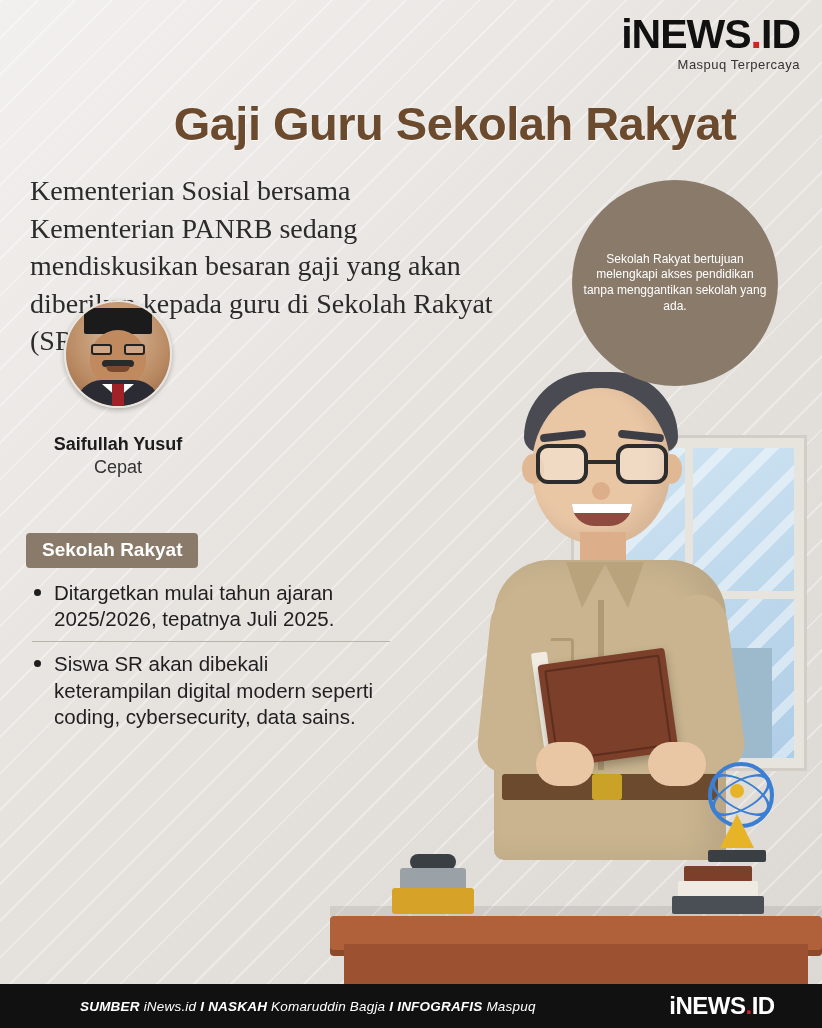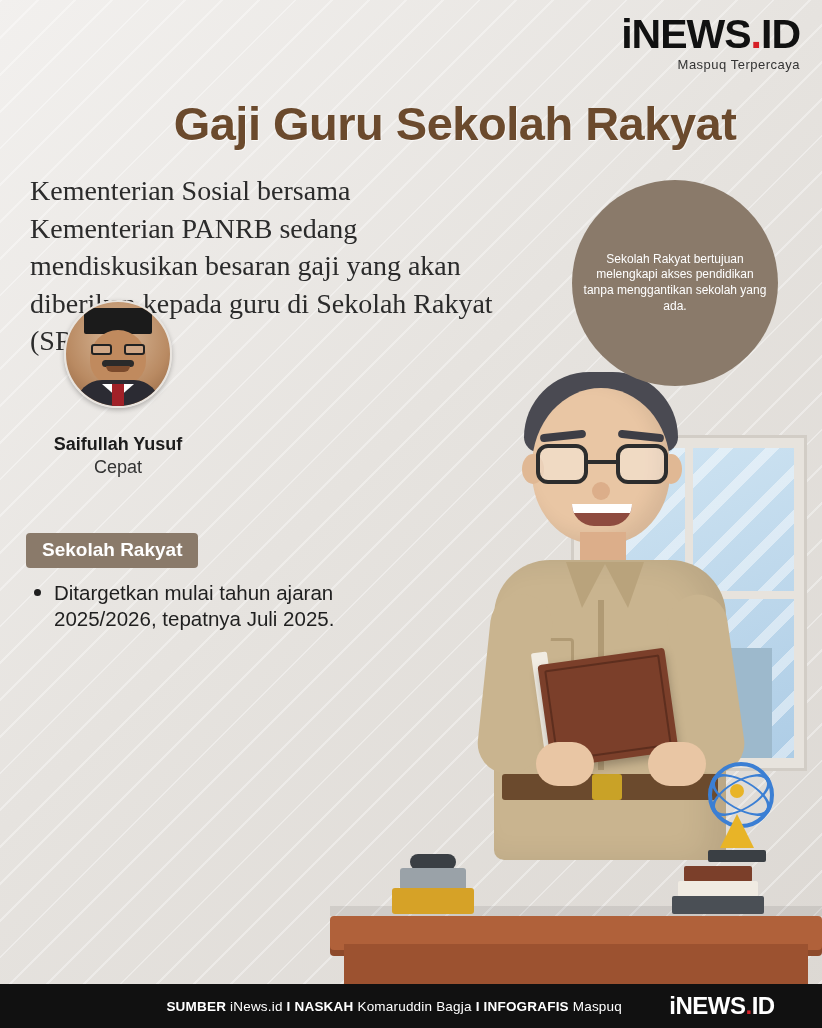--- a/index.html
+++ b/index.html
@@ -194,21 +194,21 @@
   .item-atom .core{position:absolute;left:36px;top:22px;width:14px;height:14px;border-radius:50%;background:#e8b427;}
   .item-atom .stand{position:absolute;left:26px;top:52px;width:34px;height:34px;background:#e8b427;clip-path:polygon(50% 0,100% 100%,0 100%);}
   .item-atom .foot{position:absolute;left:14px;bottom:0;width:58px;height:12px;background:#3a3f44;border-radius:2px;}
 
   
   .footer{
     position:absolute;left:0;bottom:0;width:100%;height:44px;
     background:#111;color:#fff;display:flex;align-items:center;z-index:50;
   }
   .footer .credits{
-    flex:1;text-align:right;font-size:13.5px;letter-spacing:.2px;padding-left:60px;
+    flex:1;text-align:left;font-size:13.5px;letter-spacing:.2px;padding-left:80px;font-style:italic;
   }
   .footer .credits b{font-weight:bold;}
   .footer .f-logo{
     width:200px;text-align:center;font-size:24px;font-weight:bold;letter-spacing:-.5px;
   }
   .footer .f-logo .dot{color:#d61f26;}
 </style>
 </head>
 <body>
 
@@ -238,20 +238,21 @@
     </div>
     <div class="person-name">Saifullah Yusuf</div>
     <div class="person-role">Cepat</div>
   </div>
 
 
   <div class="sec-label">Sekolah Rakyat</div>
 
   <ul class="bullets">
     <li>Ditargetkan mulai tahun ajaran 2025/2026, tepatnya Juli 2025.</li>
+    <li>Siswa SR akan dibekali keterampilan digital modern seperti coding, cybersecurity, data sains.</li>
   </ul>
 
   <div class="illus">
     <div class="window">
       <div class="city1"></div>
       <div class="city2"></div>
       <div class="city3"></div>
       <div class="bar-v"></div>
       <div class="bar-h"></div>
     </div>

